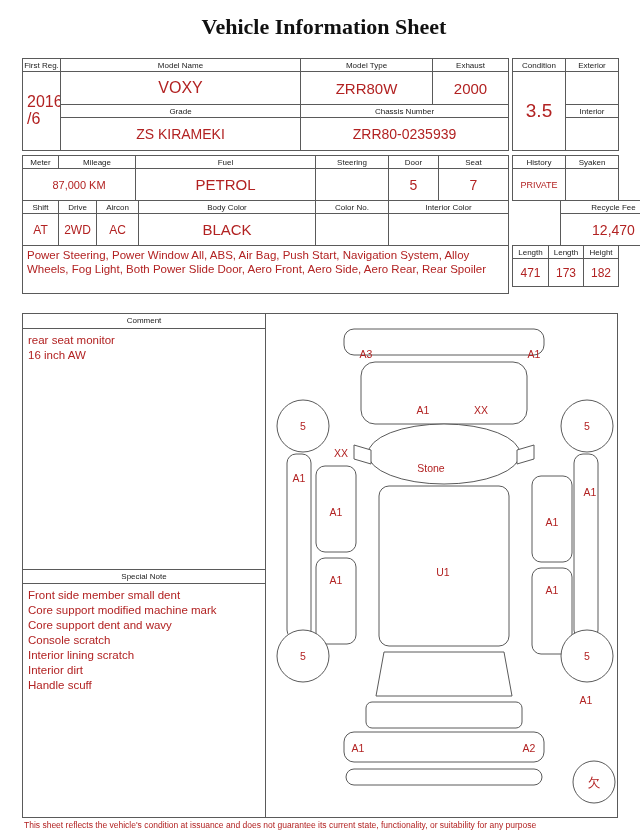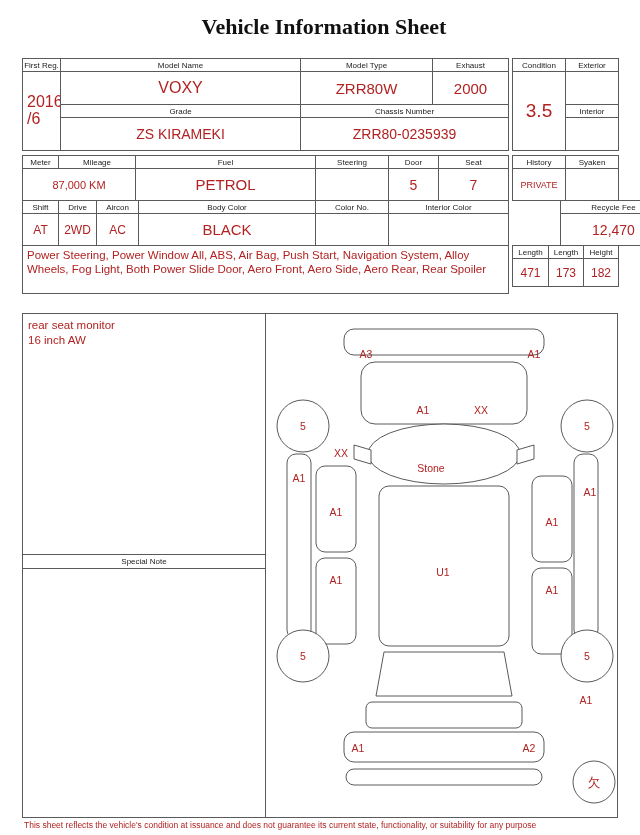--- a/index.html
+++ b/index.html
@@ -234,23 +234,31 @@
     <tr>
       <td class="val fs12" style="height:28px">471</td>
       <td class="val fs12" style="height:28px">173</td>
       <td class="val fs12" style="height:28px">182</td>
     </tr>
   </tbody>
     </table>
 
   <div class="mainbox">
     <div class="left-pane">
+      <div class="pane-hd">Comment</div>
       <div class="pane-body comment-body">rear seat monitor
 16 inch AW</div>
       <div class="pane-hd mid">Special Note</div>
+      <div class="pane-body special-body">Front side member small dent
+Core support modified machine mark
+Core support dent and wavy
+Console scratch
+Interior lining scratch
+Interior dirt
+Handle scuff</div>
     </div>
     <div class="diagram-pane">
       <svg width="353" height="505" viewBox="0 0 353 505">
         <g class="shape">
           <rect x="78" y="15" width="200" height="26" rx="10"></rect>
           <rect x="95" y="48" width="166" height="62" rx="14"></rect>
           <rect x="21" y="140" width="24" height="185" rx="9"></rect>
           <rect x="308" y="140" width="24" height="185" rx="9"></rect>
           <rect x="50" y="152" width="40" height="86" rx="9"></rect>
           <rect x="50" y="244" width="40" height="86" rx="9"></rect>

